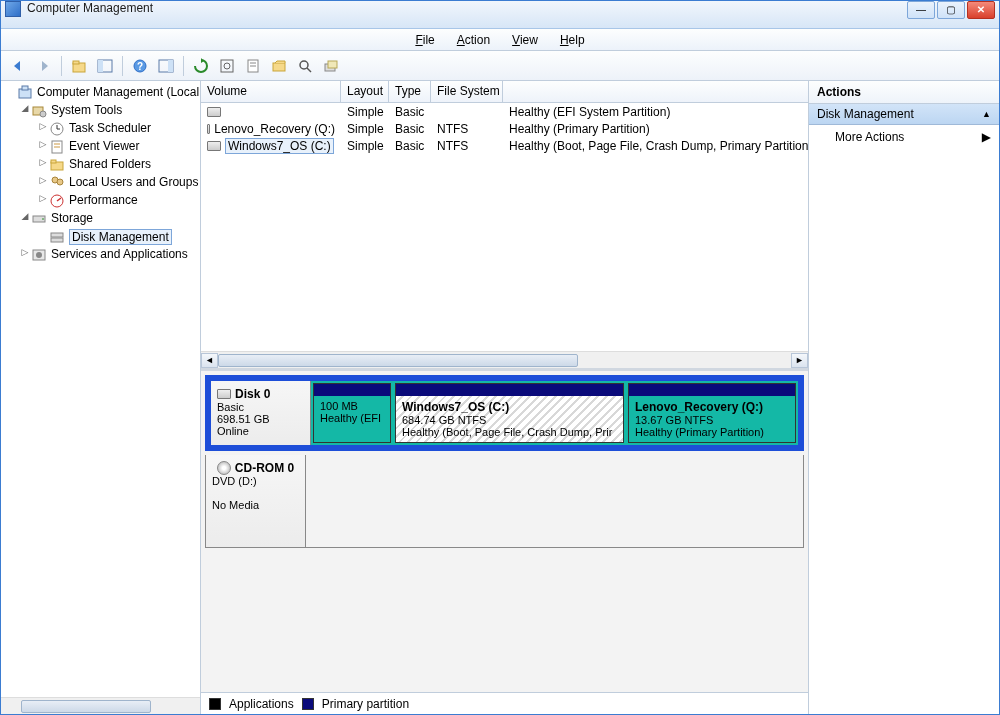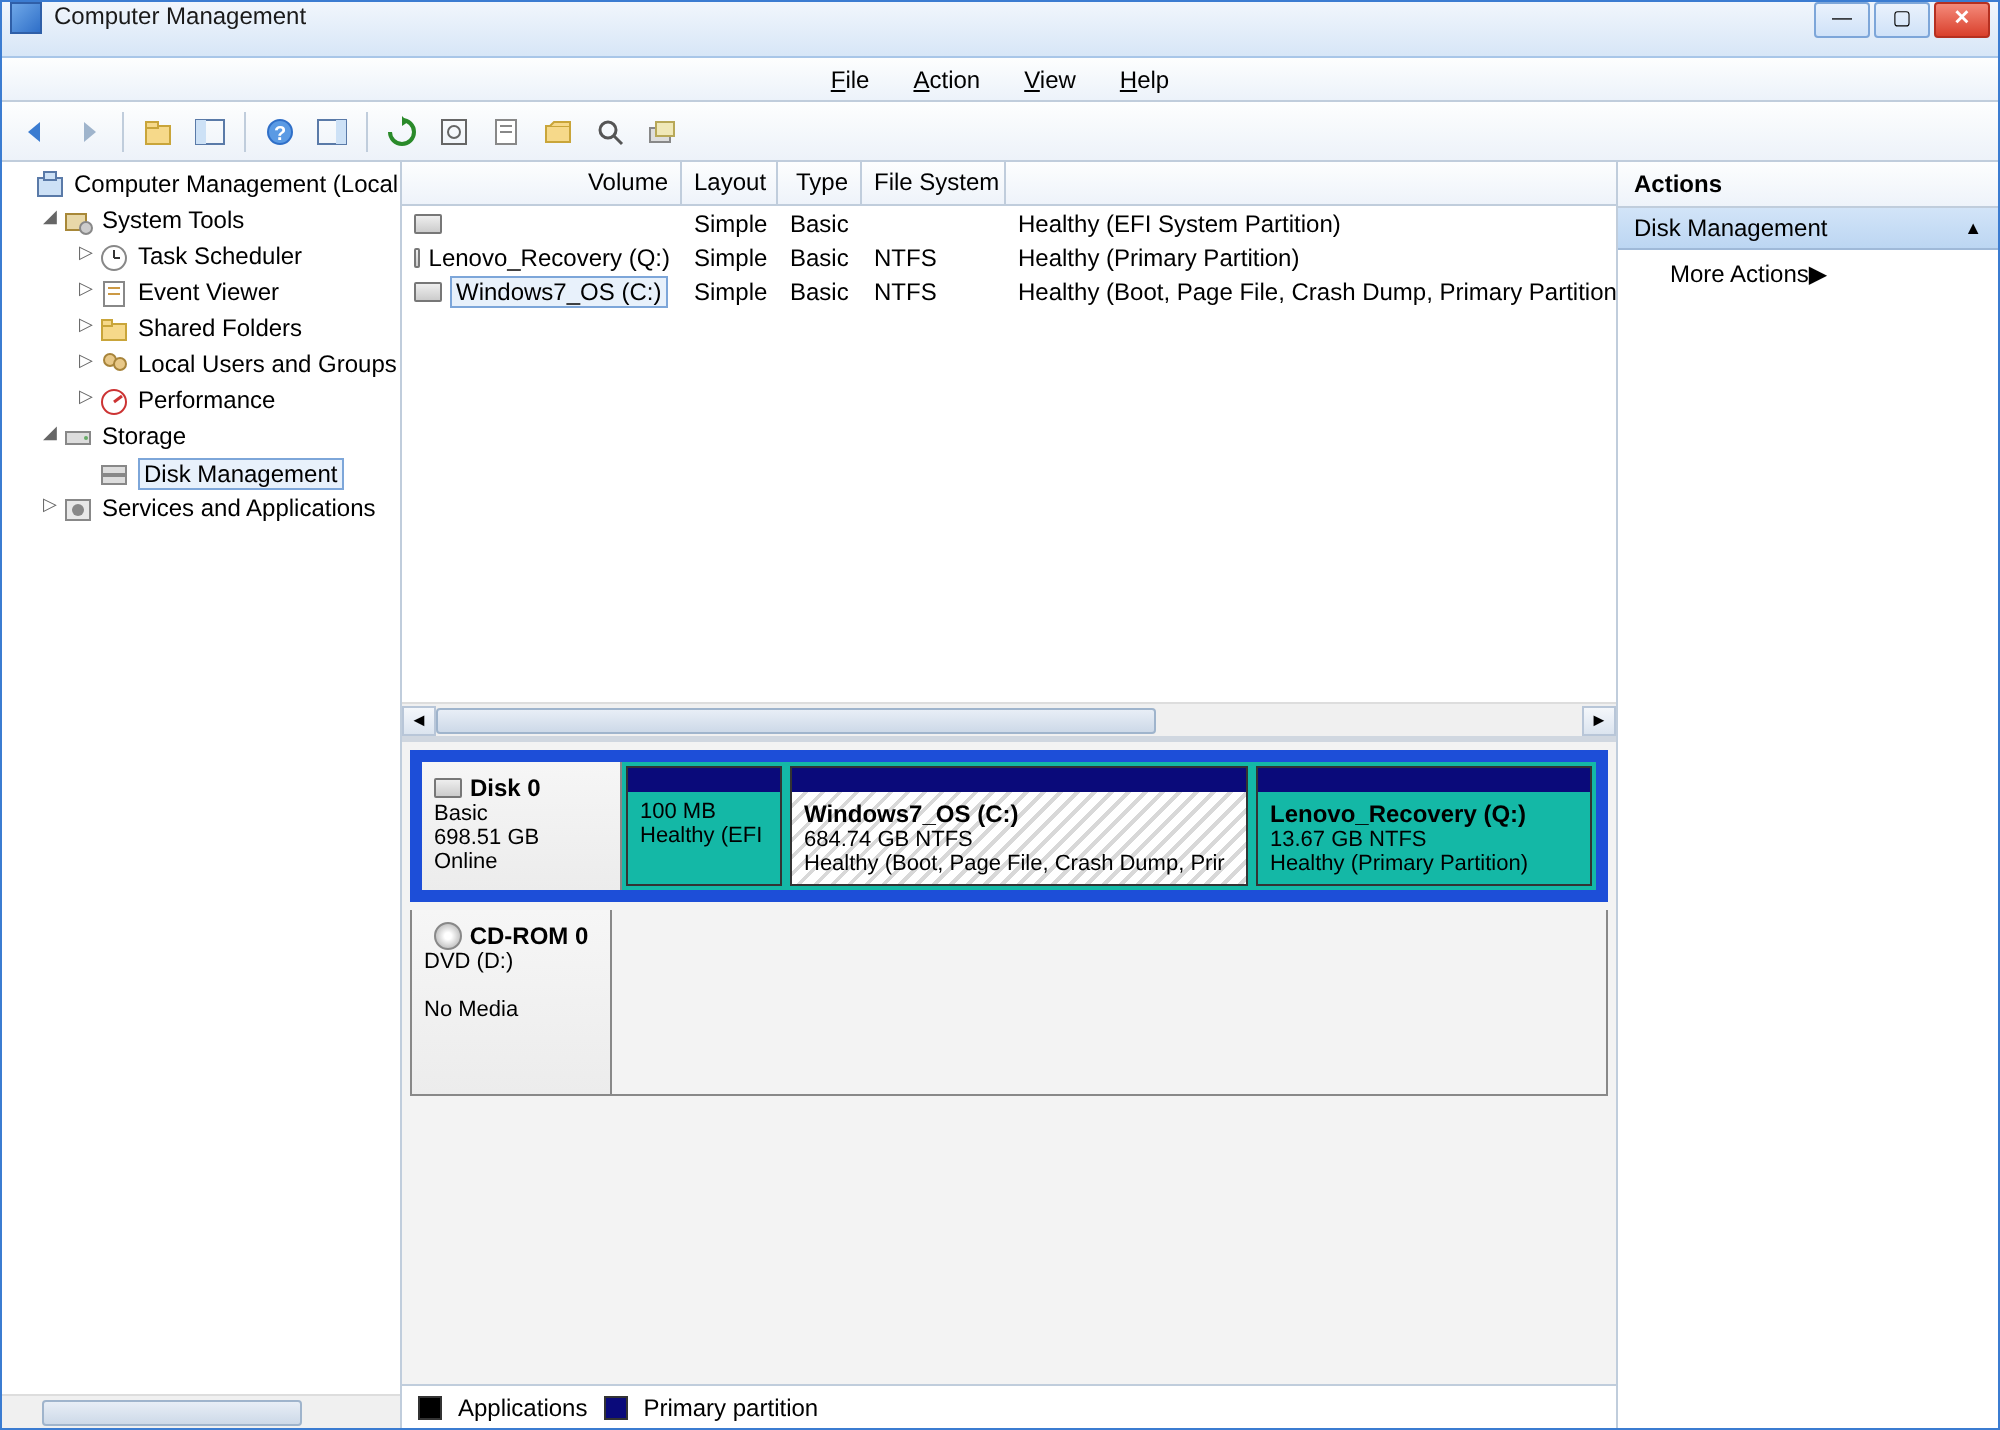--- a/index.html
+++ b/index.html
@@ -23,21 +23,21 @@
 .tree-row .ticon { width:16px; height:16px; margin-right:4px; display:inline-flex; align-items:center; justify-content:center; }
 .tree-row.indent1 { padding-left: 18px; }
 .tree-row.indent2 { padding-left: 36px; }
 .tree-row.selected { background:#fff; }
 .tree-row.selected .label { border:1px solid #7da6d9; background:#e8f1fb; padding:0 2px; }
 .tree-hscroll { position:absolute; bottom:0; left:0; right:0; height:17px; background:#f0f0f0; border-top:1px solid #ddd; display:flex; align-items:center; }
 .tree-hscroll .thumb { width:130px; height:13px; background:linear-gradient(to bottom,#e8eef6,#cdd9e8); border:1px solid #9fb4cc; margin-left:20px; border-radius:2px; }
 .main { flex: 1; display:flex; flex-direction:column; border-right:1px solid #c0cddc; min-width:0; }
 .volumelist { flex: 0 0 290px; display:flex; flex-direction:column; border-bottom:3px solid #d0d7e0; min-height:0; }
 .vheader { display:flex; background:linear-gradient(to bottom,#fdfefe,#eef3fa); border-bottom:1px solid #c0cddc; height:22px; }
-.vheader .col { border-right:1px solid #c0cddc; padding:3px 6px; overflow:hidden; white-space:nowrap;text-align:right; }
+.vheader .col { border-right:1px solid #c0cddc; padding:3px 6px; overflow:hidden; white-space:nowrap; }
 .vbody { flex:1; overflow:hidden; background:#fff; }
 .vrow { display:flex; height:17px; align-items:center; }
 .vrow .cell { padding:0 6px; overflow:hidden; white-space:nowrap; text-overflow:clip; display:flex; align-items:center; gap:4px; }
 .vrow.selected .cell.first .inner { background:#e8f1fb; border:1px solid #7da6d9; padding:0 2px; }
 .col-volume { width:140px; } .col-layout{width:48px;} .col-type{width:42px;} .col-fs{width:72px;} .col-status{flex:1;}
 .vhscroll { height:17px; background:#f0f0f0; border-top:1px solid #ddd; display:flex; align-items:center; }
 .vhscroll .arrow{width:17px;height:15px;background:linear-gradient(to bottom,#f4f7fb,#dbe4ef);border:1px solid #b8c6d8;text-align:center;font-size:9px;line-height:13px;}
 .vhscroll .track{flex:1;position:relative;height:15px;}
 .vhscroll .thumb{position:absolute;left:0;width:360px;height:13px;top:1px;background:linear-gradient(to bottom,#e8eef6,#cdd9e8);border:1px solid #9fb4cc;border-radius:2px;}
 .diskmap { flex:1; background:#f3f3f3; overflow:hidden; }
@@ -52,21 +52,21 @@
 .part.hatched .pbody { background: repeating-linear-gradient(135deg,#fff,#fff 4px,#d8d8d8 4px,#d8d8d8 6px); }
 .cdromrow { display:flex; border:1px solid #888; border-top:none; margin:0 4px 4px 4px; background:#fff; }
 .cdromrow .diskinfo { height:92px; }
 .cdromrow .partstrip { background:#f3f3f3; }
 .legend { height:22px; border-top:1px solid #c0cddc; display:flex; align-items:center; padding:0 8px; gap:8px; background:#fff; }
 .legend .sw { width:12px; height:12px; display:inline-block; border:1px solid #333; }
 .actions { width:190px; background:#fff; }
 .actions-header { background:linear-gradient(to bottom,#fdfefe,#eef3fa); border-bottom:1px solid #c0cddc; padding:4px 8px; font-weight:bold; }
 .actions-section { background:linear-gradient(to bottom,#d2e4f8,#bcd6f2); border-bottom:1px solid #9fb9d8; padding:3px 8px; display:flex; align-items:center; justify-content:space-between; }
 .actions-section .tri { font-size:9px; }
-.actions-item { padding:5px 8px 5px 26px; display:flex; align-items:center; justify-content:flex-start; }
+.actions-item { padding:5px 8px 5px 26px; display:flex; align-items:center; justify-content:space-between; }
 .drive-icon { width:14px; height:10px; border:1px solid #777; background:linear-gradient(to bottom,#eee,#ccc); border-radius:1px; display:inline-block; }
 .cd-icon{width:14px;height:14px;border:1px solid #888;border-radius:50%;background:radial-gradient(circle,#fff 20%,#ddd 50%,#bbb 80%);display:inline-block;}
 svg{display:block;}
 </style>
 </head>
 <body>
 
 <div class="titlebar">
   <div class="app-icon"></div>
   <div class="title">Computer Management</div>

